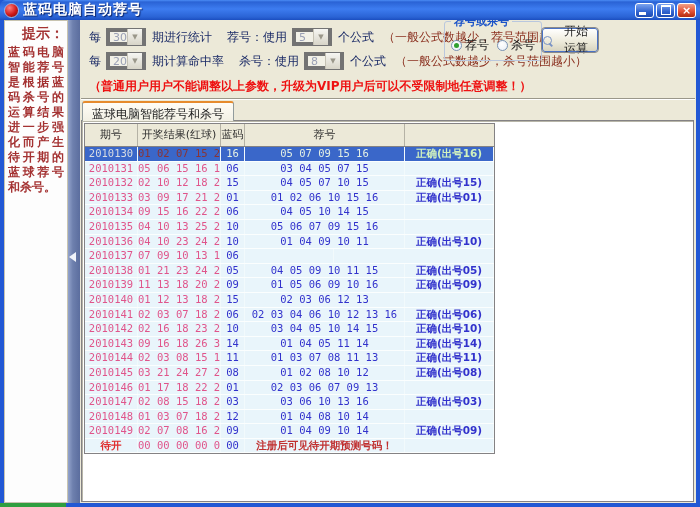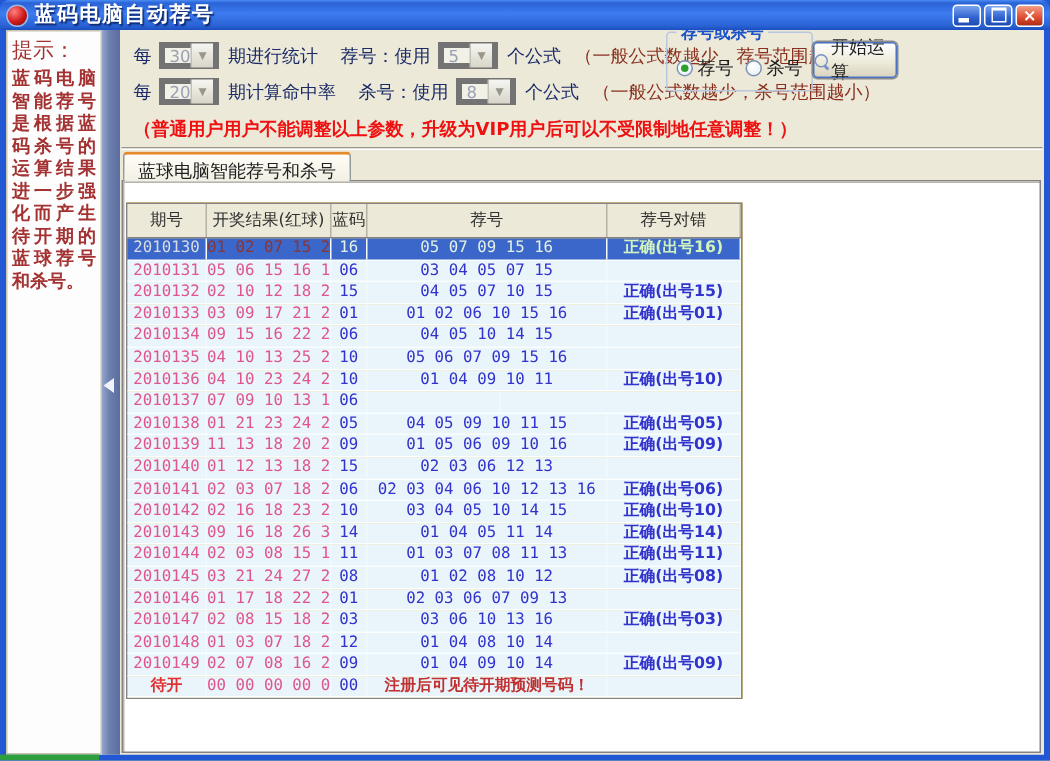--- a/index.html
+++ b/index.html
@@ -19,22 +19,22 @@
     background:linear-gradient(to bottom,#7ba4ef 0%,#2f62cf 60%,#1e4bb0 100%);
     position:relative;cursor:pointer;display:flex;align-items:center;justify-content:center;}
   .wbtn.close{background:linear-gradient(to bottom,#f0a086 0%,#e25237 55%,#b02b10 100%);}
   .glyph-min{position:absolute;left:3px;bottom:2px;width:7px;height:3px;background:#fff;}
   .glyph-restore{width:8px;height:7px;border:1px solid #fff;border-top-width:2px;background:transparent;}
   .glyph-close{color:#fff;font-size:11px;font-weight:bold;line-height:13px;}
   
   .client{display:flex;height:483px;margin:0 4px;background:var(--face,#ece9d8);}
   .sidebar{width:64px;box-sizing:border-box;background:#fdfdfd;border:1px solid #c8c4b0;
     padding:4px 3px;overflow:hidden;}
-  .sidebar-heading{color:var(--sidebar-red,#a43232);font-weight:normal;font-size:14px;
-    font-family:"DejaVu Serif",serif;margin-bottom:2px;}
+  .sidebar-heading{color:var(--sidebar-red,#a43232);font-weight:bold;font-size:14px;
+    font-family:"DejaVu Serif",serif;margin-bottom:2px;text-align:right;}
   .sidebar-body{color:var(--sidebar-red,#a43232);font-weight:bold;font-size:12px;line-height:1.25;
     font-family:"DejaVu Serif",serif;text-align:justify;word-break:break-all;}
   .splitter{width:12px;background:linear-gradient(to right,#94a4cc,#6e80ae 40%,#5b6d9e);
     position:relative;cursor:pointer;}
   .collapse-arrow{position:absolute;left:1px;top:232px;width:0;height:0;
     border-top:5px solid transparent;border-bottom:5px solid transparent;border-right:7px solid #f0f3fa;}
   
   .main{flex:1 1 auto;display:flex;flex-direction:column;background:var(--face,#ece9d8);
     overflow:hidden;position:relative;}
   .top-panel{position:relative;height:56px;flex:0 0 auto;}
@@ -54,35 +54,35 @@
     padding:0 3px;font-size:11px;color:#1a52c8;font-weight:bold;}
   .gb-radios{display:flex;align-items:center;height:100%;padding:4px 4px 0 6px;gap:8px;font-size:12px;color:#202020;}
   .radio{display:flex;align-items:center;gap:3px;cursor:pointer;white-space:nowrap;}
   .radio .circ{width:11px;height:11px;border-radius:50%;border:1px solid #7a93b5;box-sizing:border-box;
     background:radial-gradient(circle at 40% 35%,#ffffff,#e8eef5);position:relative;}
   .radio.checked .circ::after{content:"";position:absolute;left:2px;top:2px;width:5px;height:5px;
     border-radius:50%;background:#2fa02f;}
   .run-btn{position:absolute;left:462px;top:8px;width:56px;height:24px;box-sizing:border-box;
     border:1px solid #4a72c4;border-radius:3px;outline:1px solid #8a8a8a;
     background:linear-gradient(to bottom,#ffffff,#ece9d8 60%,#d8d4c0);
-    display:flex;align-items:center;justify-content:center;gap:2px;font-size:12px;color:#202020;cursor:pointer;}
+    display:flex;align-items:center;justify-content:center;gap:12px;font-size:12px;color:#202020;cursor:pointer;}
   .search-icon{width:7px;height:7px;border:1.5px solid #7a93c5;border-radius:50%;position:relative;flex:0 0 auto;}
   .search-icon::after{content:"";position:absolute;width:4px;height:1.5px;background:#7a93c5;
     transform:rotate(45deg);left:5px;top:7px;}
   .warning-line{flex:0 0 auto;margin:2px 0 3px 9px;font-size:12px;font-weight:bold;color:var(--red,#ee1111);white-space:nowrap;}
   .separator{flex:0 0 auto;height:0;border-top:1px solid #9a978a;border-bottom:1px solid #fff;margin:0 1px;}
   
   .tabstrip{flex:0 0 auto;height:20px;padding-left:2px;position:relative;z-index:2;}
   .tab{display:inline-block;box-sizing:border-box;height:20px;padding:3px 9px 0 9px;font-size:12px;color:#202020;
     background:linear-gradient(to bottom,#fffdf6,#f2f0e4);border:1px solid #919b9c;border-bottom:none;
     border-top:2px solid #e68b2c;border-radius:3px 3px 0 0;cursor:pointer;position:relative;top:1px;}
   .tabpage{flex:1 1 auto;margin:0 2px 1px 1px;background:#fff;border:1px solid #848284;
     box-shadow:inset 1px 1px 0 #b8b6a8;overflow:hidden;position:relative;z-index:1;}
   
-  .grid{position:absolute;left:2px;top:14px;border:1px solid #848284;background:#eab308;}
+  .grid{position:absolute;left:2px;top:2px;border:1px solid #848284;background:#1d4ed8;}
   .grid-header{display:flex;background:var(--face,#ece9d8);border-bottom:1px solid #848284;height:22px;}
   .hcell{box-sizing:border-box;border-right:1px solid #b5b2a5;font-size:11px;color:#303030;
     display:flex;align-items:center;justify-content:center;text-align:center;line-height:10px;overflow:hidden;}
   .col-period{width:53px;} .col-reds{width:83px;} .col-blue{width:24px;} .col-pick{width:160px;} .col-result{width:89px;}
   .grid-row{display:flex;height:13.6px;background:var(--rowbg,#e9f5fb);border-bottom:1px solid #fbfefe;cursor:default;}
   .cell{box-sizing:border-box;border-right:1px solid #f2fafc;font-size:10.5px;line-height:13px;
     text-align:center;white-space:nowrap;overflow:hidden;font-family:"DejaVu Sans Mono","DejaVu Sans",monospace;}
   .cell.period,.cell.reds{color:var(--pink,#e0558b);}
   .cell.blue,.cell.pick{color:var(--blue,#3232cc);}
   .cell.result{color:var(--blue,#3232cc);font-weight:bold;font-family:"DejaVu Sans",sans-serif;font-size:10.5px;}
@@ -184,21 +184,20 @@
         <span class="tab">蓝球电脑智能荐号和杀号</span>
       </div>
 
       <div class="tabpage">
         <div class="grid">
           <div class="grid-header">
             <div class="hcell col-period">期号</div>
             <div class="hcell col-reds">开奖结果(红球)</div>
             <div class="hcell col-blue">蓝码</div>
             <div class="hcell col-pick">荐号</div>
-            <div class="hcell col-result">荐号对错</div>
           </div>
           <div>
               <div class="grid-row selected">
     <div class="cell period col-period">2010130</div>
     <div class="cell reds col-reds">01 02 07 15 21 31</div>
     <div class="cell blue col-blue">16</div>
     <div class="cell pick col-pick">05 07 09 15 16</div>
     <div class="cell result col-result">正确(出号16)</div>
   </div>
               <div class="grid-row">

